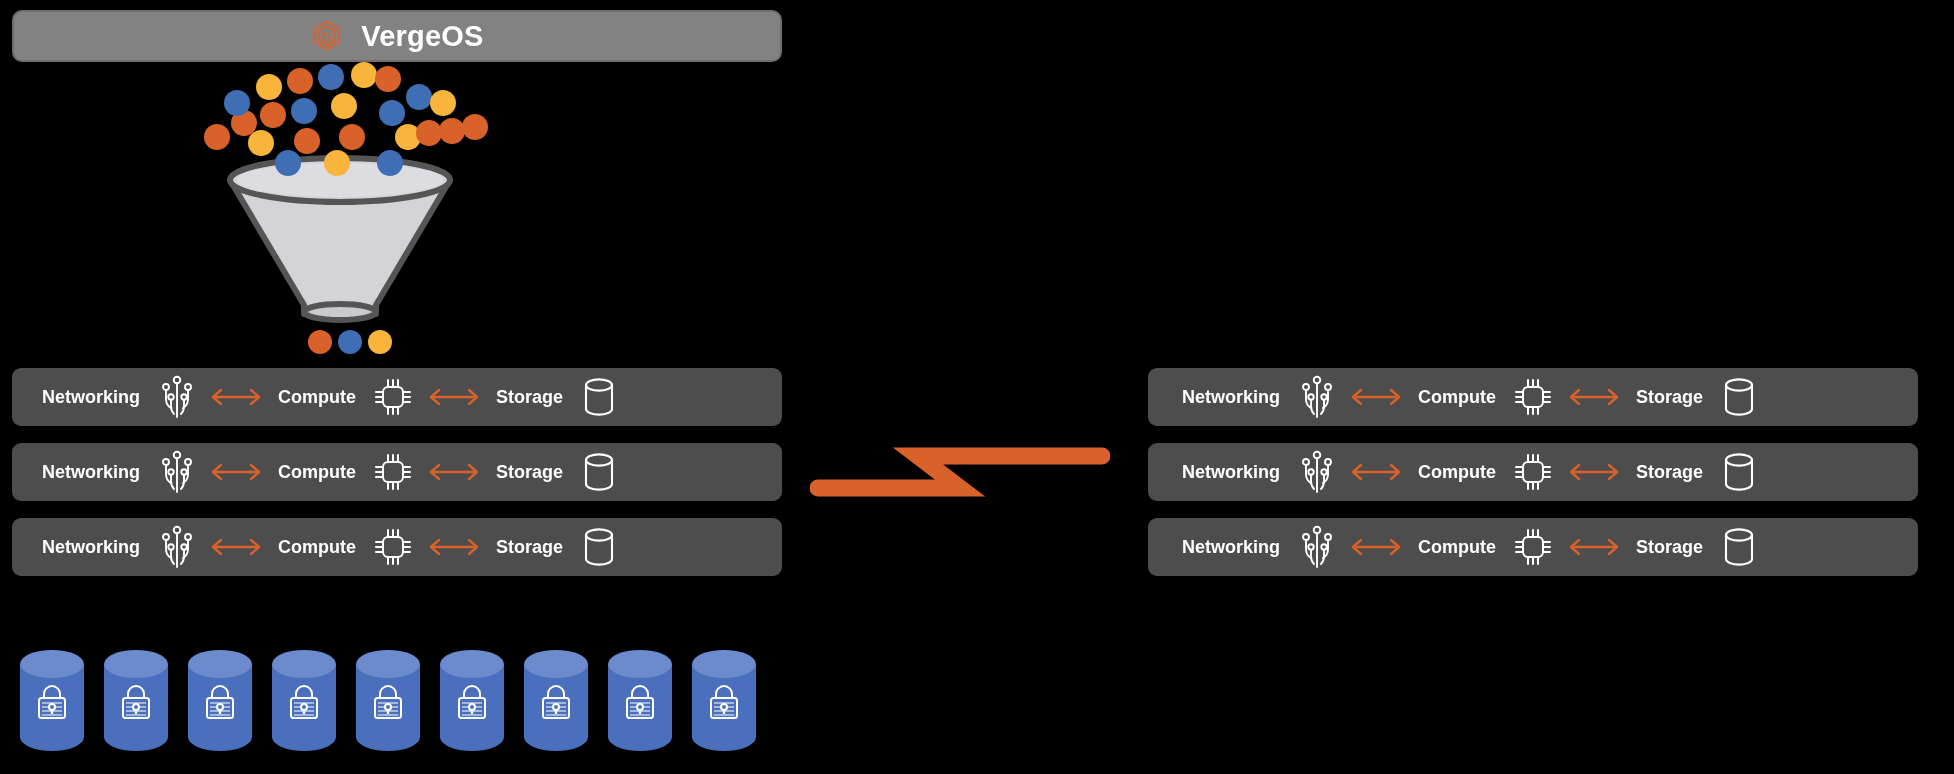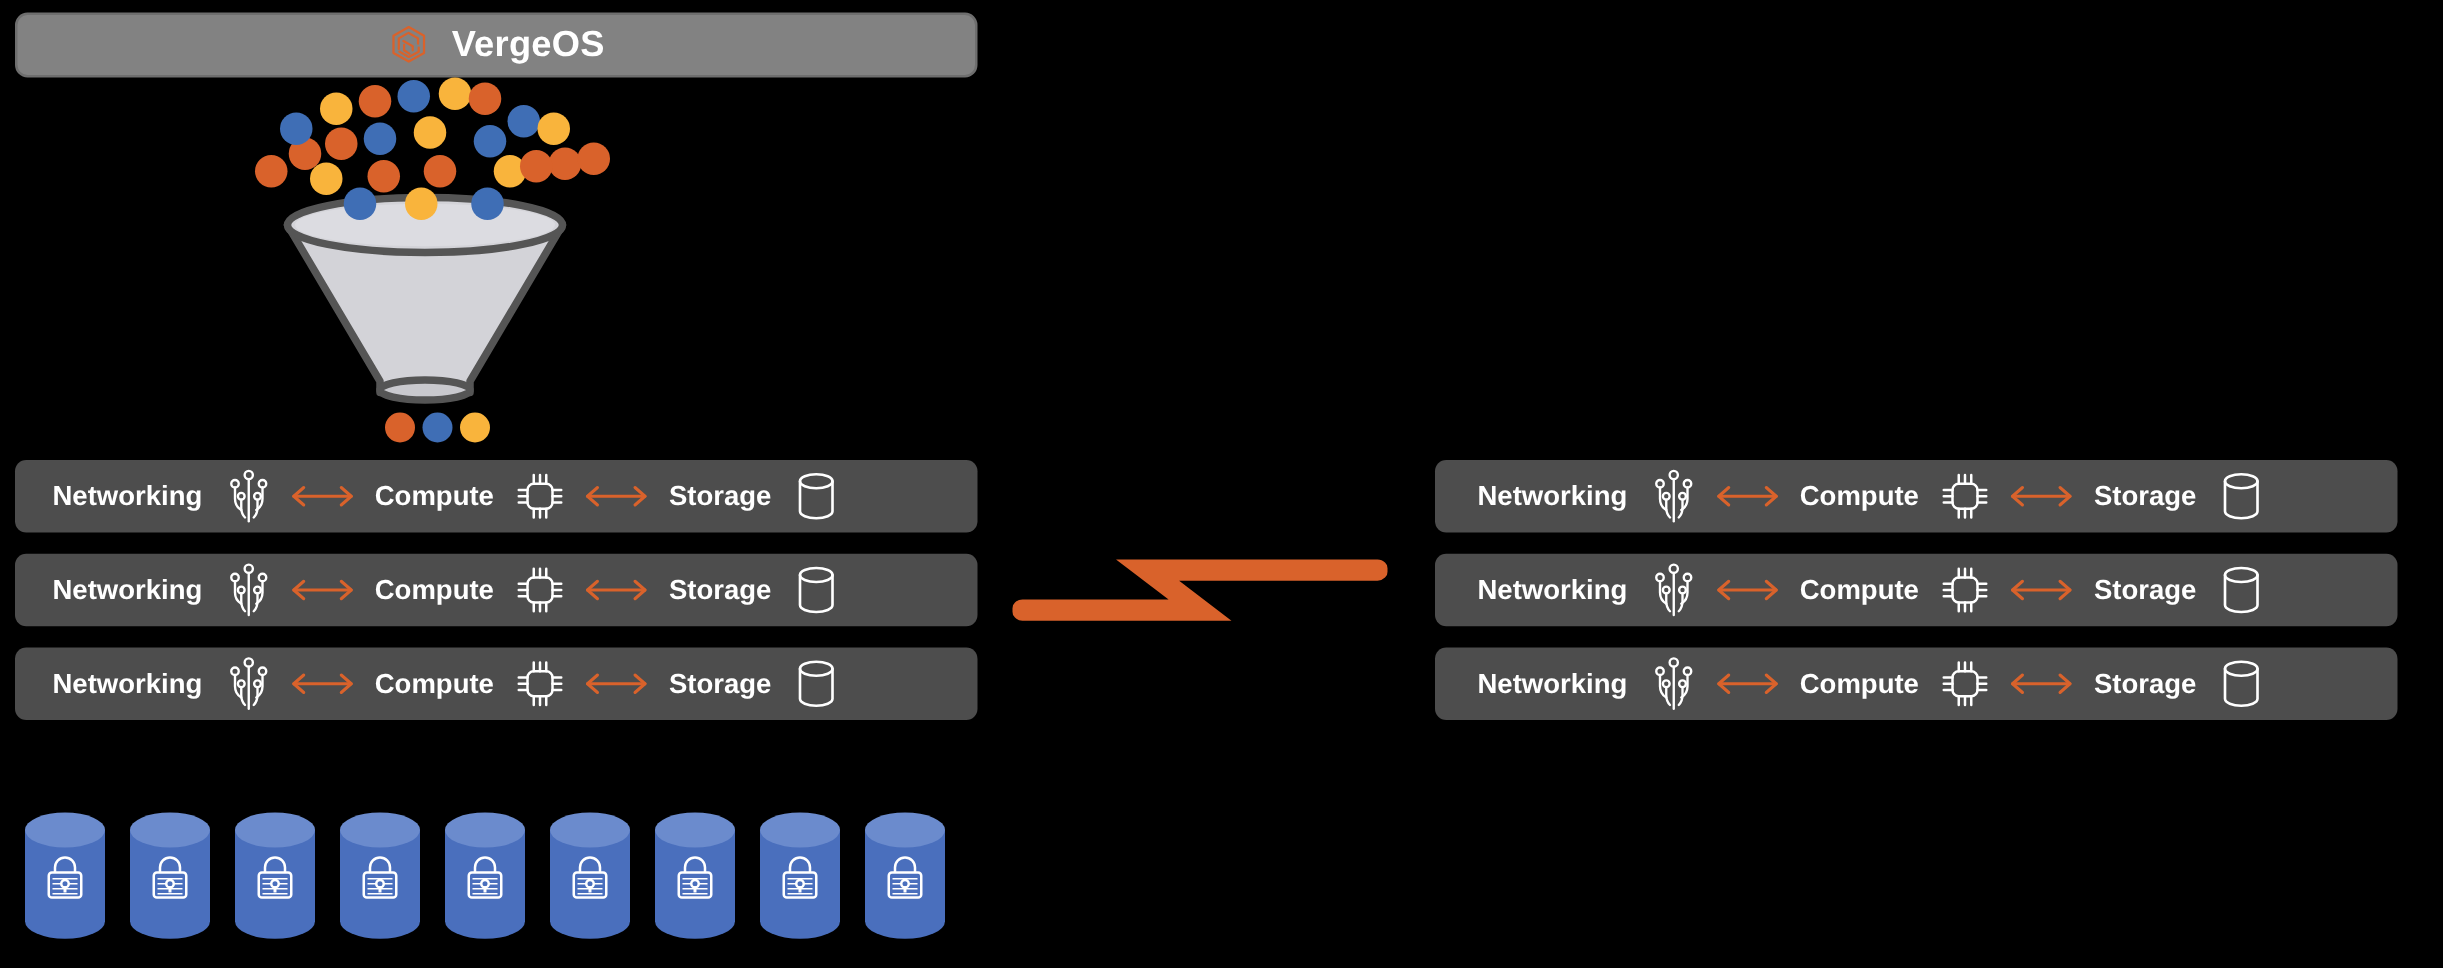--- a/index.html
+++ b/index.html
@@ -71,21 +71,21 @@
     align-items: center;
     margin-bottom: 17px;
     padding-left: 30px;
     gap: 0;
   }
   .cluster-right .server-bar { padding-left: 34px; }
   .server-bar:last-child { margin-bottom: 0; }
 
   .bar-label {
     color: #ffffff;
-    font-size: 22px;
+    font-size: 18px;
     font-weight: bold;
     white-space: nowrap;
   }
   .bar-icon {
     display: inline-flex;
     align-items: center;
     justify-content: center;
     flex: 0 0 auto;
   }
   .icon-net    { width: 34px; height: 44px; margin-left: 20px; }

